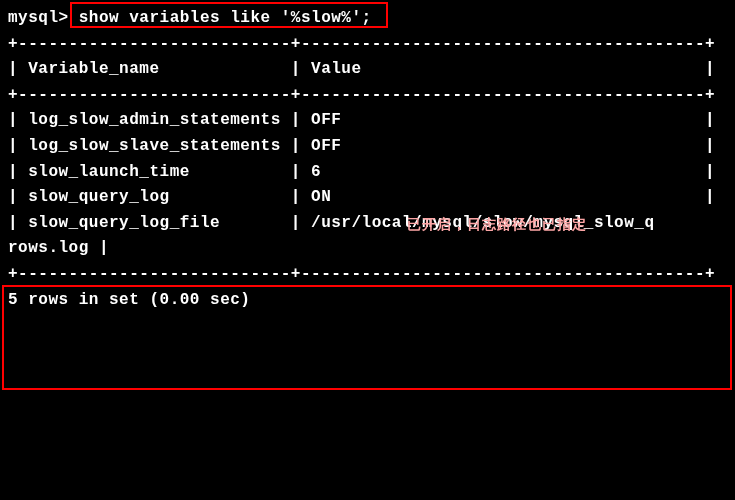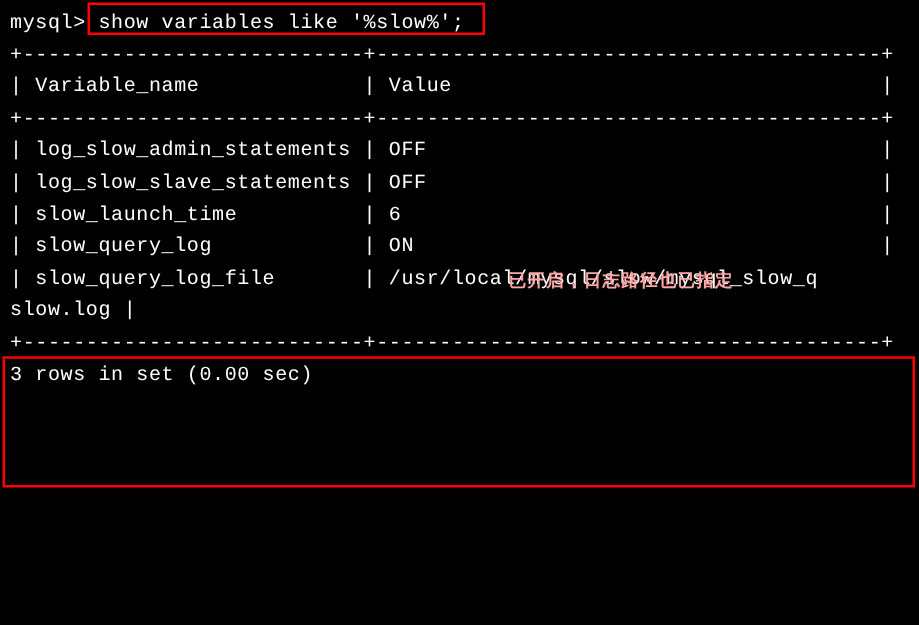--- a/index.html
+++ b/index.html
@@ -1,18 +1,19 @@
 <!DOCTYPE html>
 <html><head>
   <meta charset="utf-8">
   <style>
     * {
       margin: 0;
       padding: 0;
       box-sizing: border-box;
+      font-weight: bold;
     }
     body {
       background: #000000;
       color: #ffffff;
       font-family: "Courier New", Consolas, monospace;
       font-size: 16px;
       line-height: 1.6;
       padding: 6px 8px;
       width: 735px;
       height: 500px;
@@ -57,19 +58,19 @@
 
 <div class="line"><span>mysql&gt; </span><span>show variables like '%slow%';</span></div>
 <div class="line">+---------------------------+----------------------------------------+</div>
 <div class="line">| Variable_name             | Value                                  |</div>
 <div class="line">+---------------------------+----------------------------------------+</div>
 <div class="line">| log_slow_admin_statements | OFF                                    |</div>
 <div class="line">| log_slow_slave_statements | OFF                                    |</div>
 <div class="line">| slow_launch_time          | 6                                      |</div>
 <div class="line">| slow_query_log            | ON                                     |</div>
 <div class="line">| slow_query_log_file       | /usr/local/mysql/slow/mysql_slow_q</div>
-<div class="line">slow.log |</div>
+<div class="line">rows.log |</div>
 <div class="line">+---------------------------+----------------------------------------+</div>
-<div class="line">3 rows in set (0.00 sec)</div>
+<div class="line">5 rows in set (0.00 sec)</div>
 
 <div class="highlight-box-1"></div>
 <div class="highlight-box-2"></div>
 <div class="annotation">已开启，日志路径也已指定</div>
 
 </body></html>

